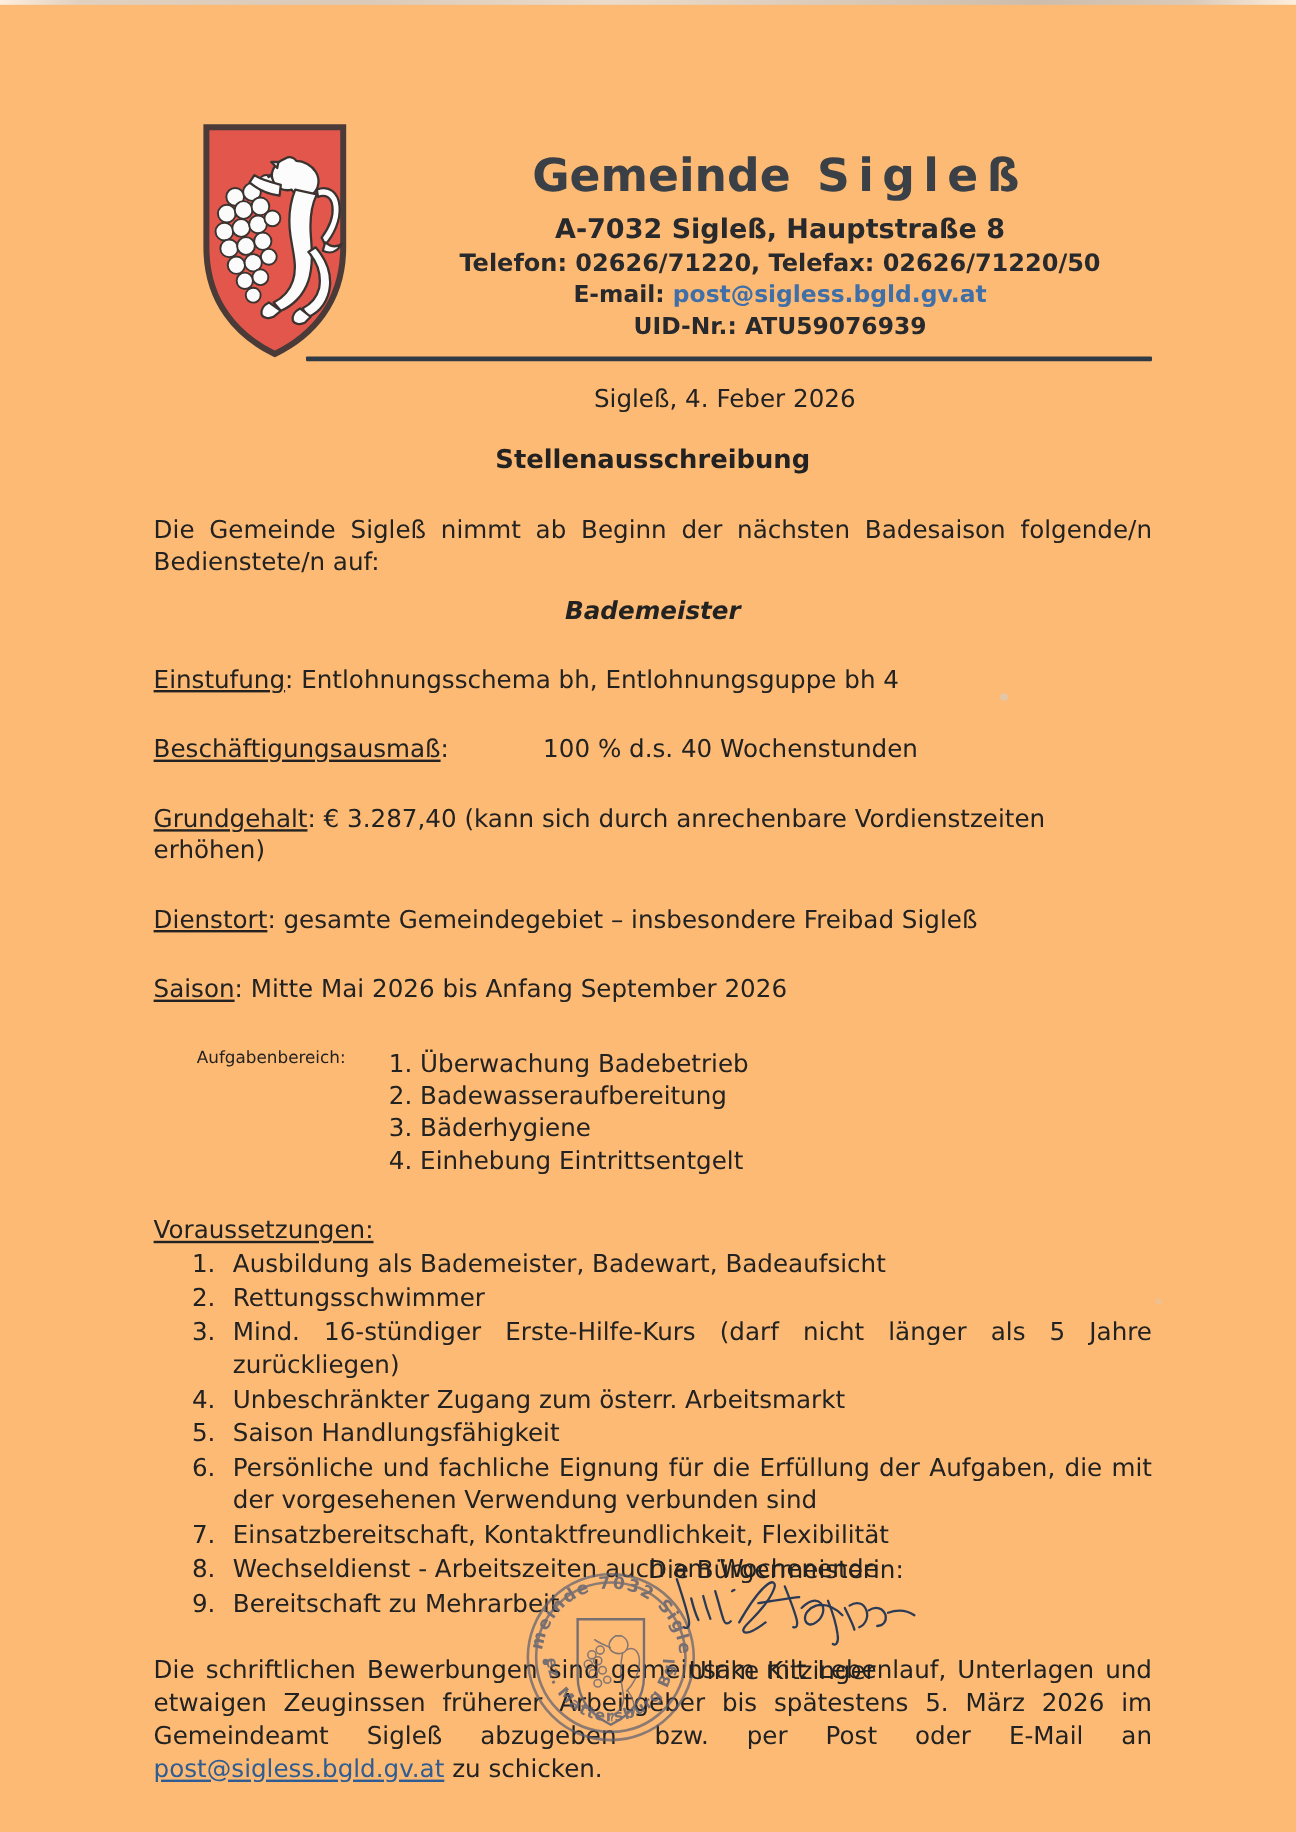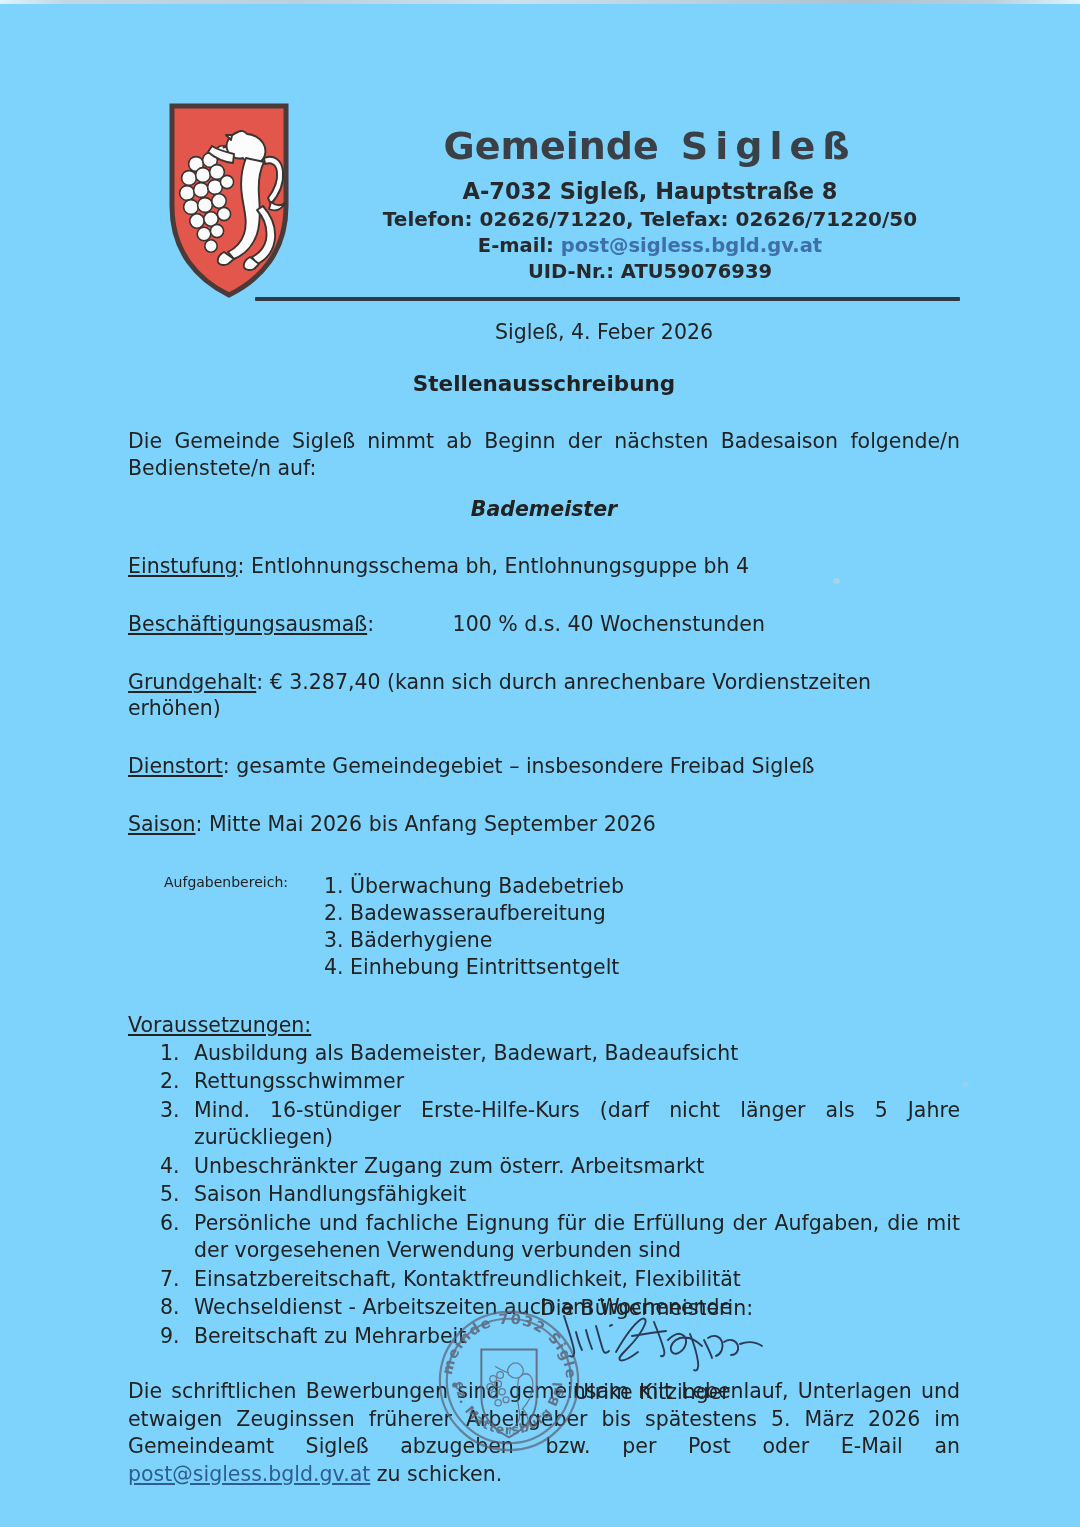--- a/index.html
+++ b/index.html
@@ -14,21 +14,21 @@
     position: relative;
     overflow: hidden;
     font-family: "DejaVu Sans", "Liberation Sans", sans-serif;
     color: #1f1f1f;
     -webkit-font-smoothing: antialiased;
   }
 
   .page {
     position: absolute;
     inset: 0;
-    background: #7dd3fc;
+    background: #fdba74;
   }
 
   .scan-top-edge {
     position: absolute;
     top: 0; left: 0;
     width: 1080px;
     height: 4px;
     background: linear-gradient(to right,
       #ffffff 0%, #d8d8d8 6%, #cfcfcf 28%, #e6e6e6 47%,
       #d2d2d2 62%, #bdbdbd 80%, #cfcfcf 92%, #ffffff 100%);

